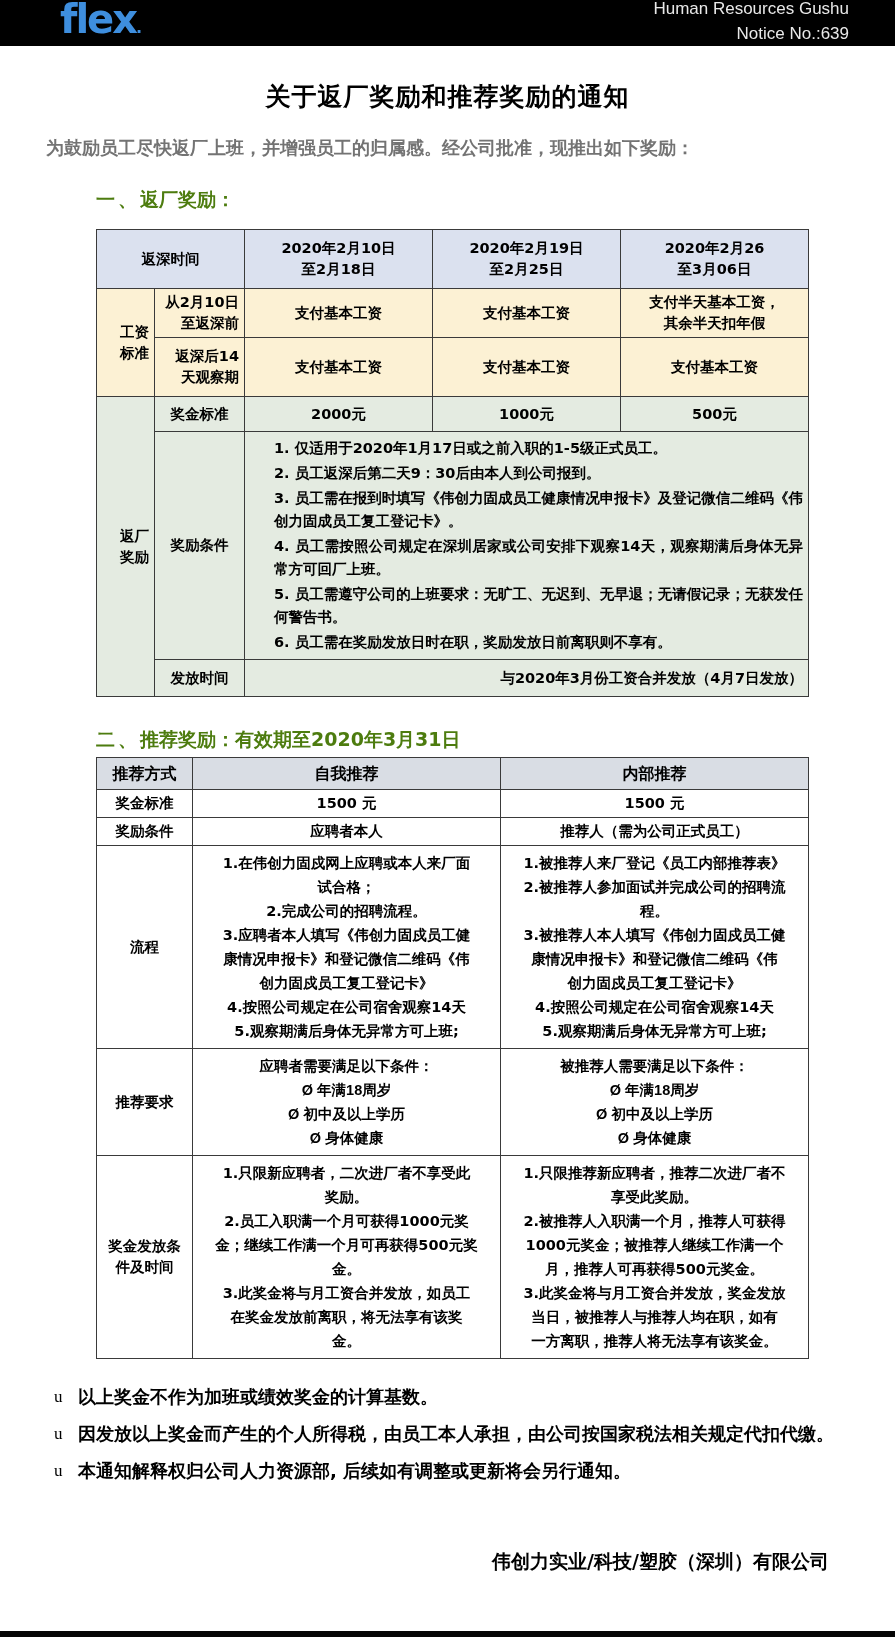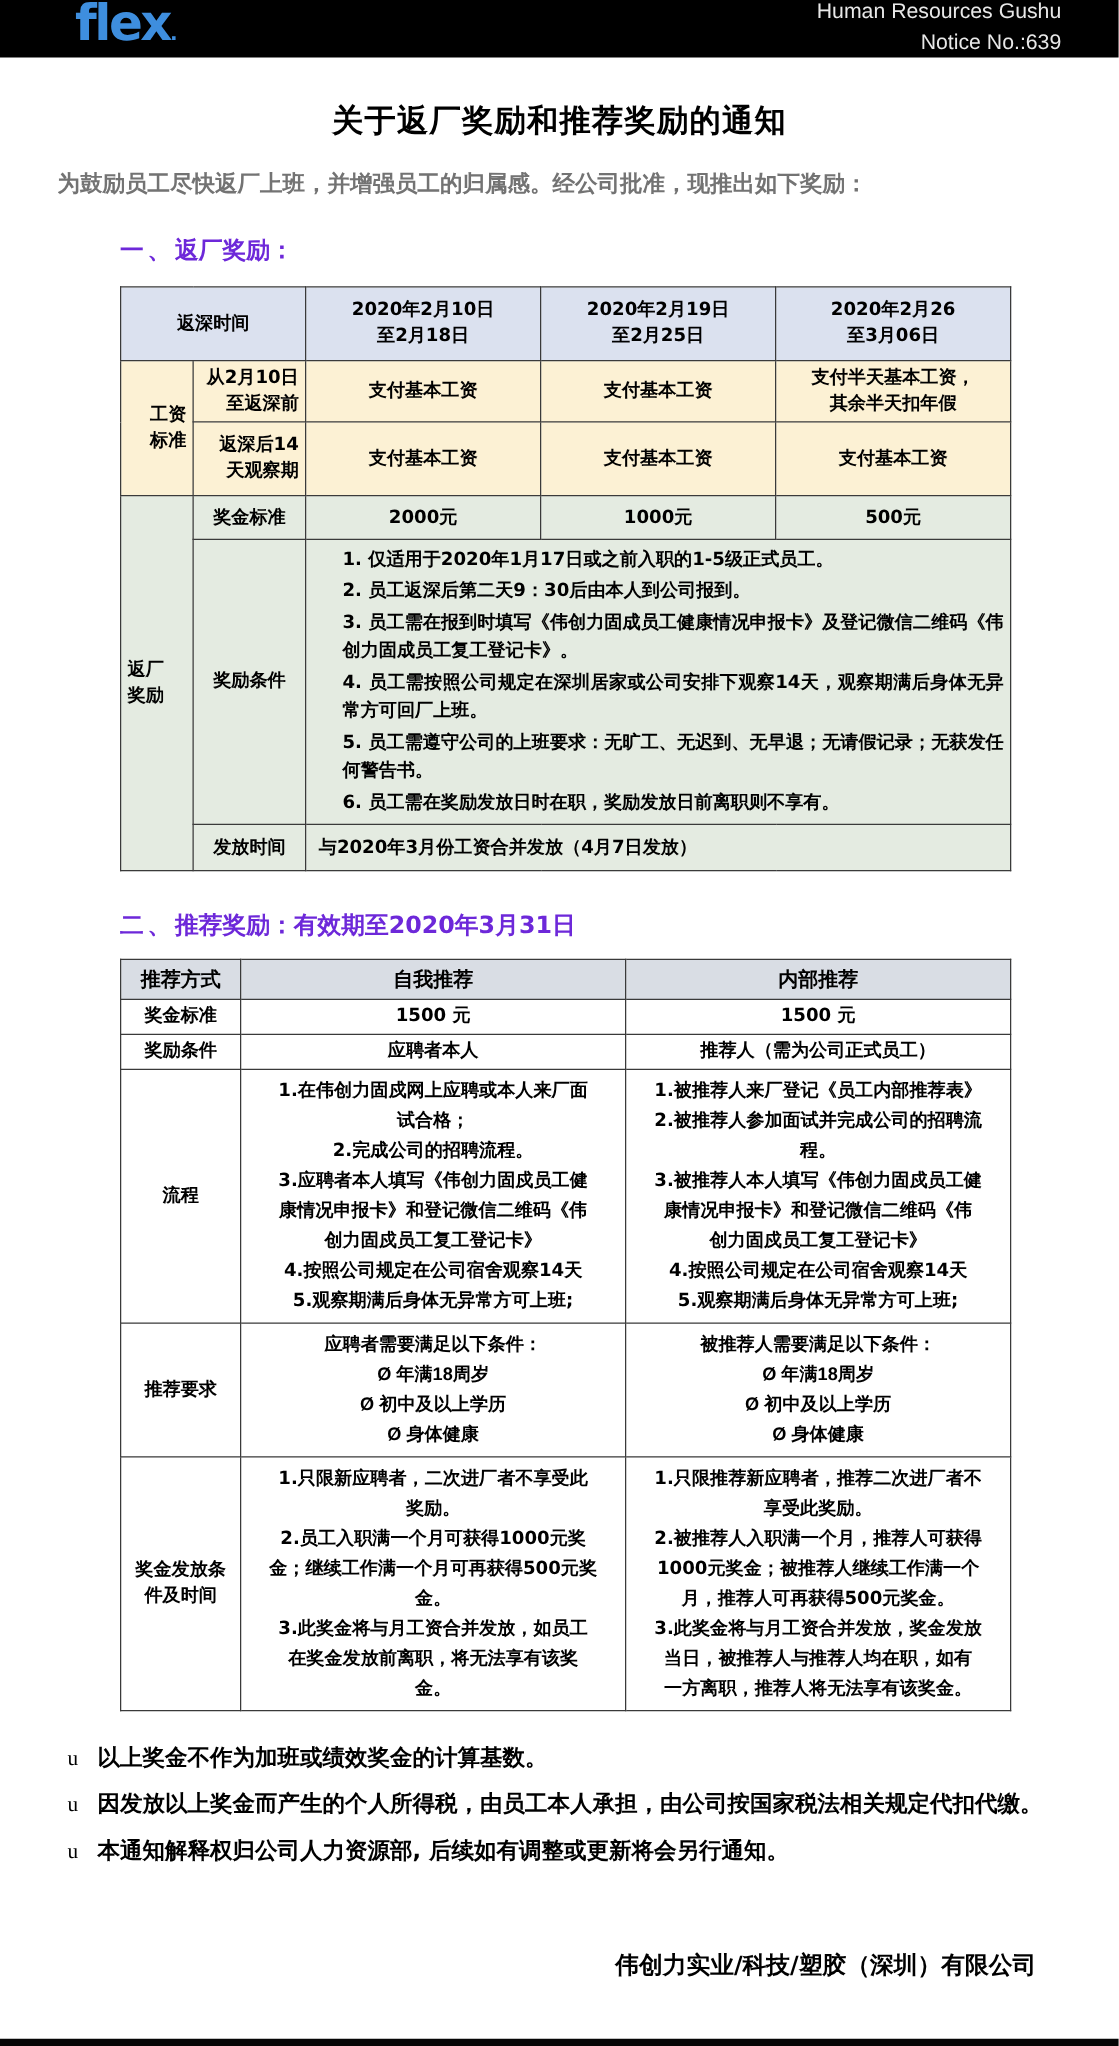--- a/index.html
+++ b/index.html
@@ -40,45 +40,45 @@
   }
   p.intro{
     margin:22px 28px 0 28px;
     font-family:"DejaVu Sans","Liberation Sans",sans-serif;
     font-size:18px;font-weight:700;line-height:26px;color:#737373;
     text-align:justify;
   }
   h2.sec{
     margin:26px 0 0 78px;
     font-family:"DejaVu Sans","Liberation Sans",sans-serif;
-    font-size:19px;font-weight:700;color:#6d28d9;
+    font-size:19px;font-weight:700;color:#4d7c0f;
   }
   h2.sec .num{letter-spacing:3px;}
 
   
   table{border-collapse:collapse;table-layout:fixed;}
   .t1{width:712px;margin:16px 0 0 78px;}
-  .t2{width:712px;margin:14px 0 0 78px;}
+  .t2{width:712px;margin:4px 0 0 78px;}
   .t1 td,.t1 th,.t2 td,.t2 th{
     border:1px solid #3a3a3a;
     vertical-align:middle;
     padding:3px 5px;
     font-family:"DejaVu Sans","Liberation Sans",sans-serif;
     font-size:14.5px;font-weight:700;color:#000;
     line-height:21px;
   }
   
   .hdr-blue{background:#dbe1ef;text-align:center;font-size:15px;}
   .hdr-blue .d1{display:block;}
   .hdr-blue .d2{display:block;}
   .cream{background:#fcf1d4;text-align:center;}
   .cream-l{background:#fcf1d4;text-align:right;}
   .green{background:#e4ebe1;}
   .green-c{background:#e4ebe1;text-align:center;}
-  .greenlbl{background:#e4ebe1;text-align:left;}
+  .greenlbl{background:#e4ebe1;text-align:right;}
 
   ol.cond{margin:2px 0 2px 0;padding:0 0 0 2px;list-style:none;}
   ol.cond li{
     position:relative;padding-left:22px;margin:2px 0;
     font-size:14.5px;line-height:23px;font-weight:700;text-align:justify;
   }
 
   
   .t2 .h2row td{background:#d9dde4;text-align:center;font-size:16px;padding:5px;}
   .t2 .ctr{text-align:center;}
@@ -199,21 +199,21 @@
               <li>3. 员工需在报到时填写《伟创力固成员工健康情况申报卡》及登记微信二维码《伟创力固成员工复工登记卡》。</li>
               <li>4. 员工需按照公司规定在深圳居家或公司安排下观察14天，观察期满后身体无异常方可回厂上班。</li>
               <li>5. 员工需遵守公司的上班要求：无旷工、无迟到、无早退；无请假记录；无获发任何警告书。</li>
               <li>6. 员工需在奖励发放日时在职，奖励发放日前离职则不享有。</li>
             </ol>
           </td>
         </tr>
 
         <tr>
           <td class="green-c" style="height:30px">发放时间</td>
-          <td class="green" colspan="3" style="text-align:left;padding-left:10px">与2020年3月份工资合并发放（4月7日发放）</td>
+          <td class="green" colspan="3" style="text-align:right;padding-left:22px">与2020年3月份工资合并发放（4月7日发放）</td>
         </tr>
       </tbody>
     </table>
 
     <h2 class="sec" style="margin-top:30px">
       <span class="num">二、</span><span>推荐奖励：有效期至2020年3月31日</span>
     </h2>
 
     <table class="t2">
       <colgroup>

